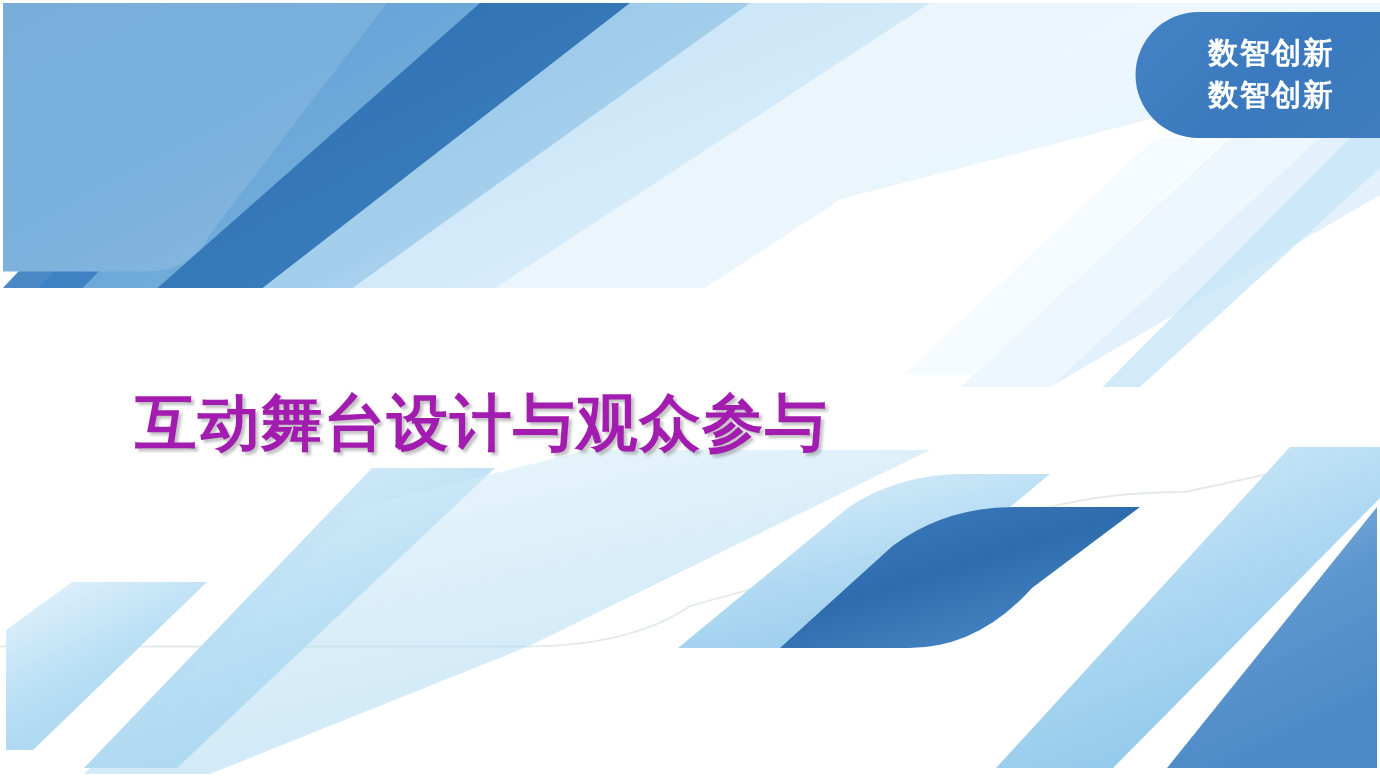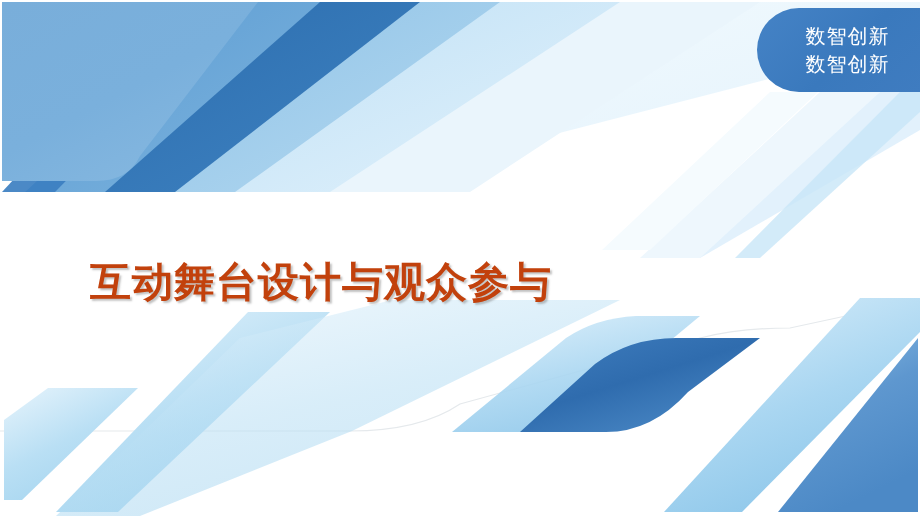--- a/index.html
+++ b/index.html
@@ -48,32 +48,32 @@
     justify-content: center;
     box-sizing: border-box;
     padding-left: 18px;
   }
   .badge-line {
     color: #ffffff;
     font-size: 20px;
     line-height: 28px;
     letter-spacing: 1px;
     white-space: nowrap;
-    font-weight: 400;
+    font-weight: 700;
   }
 
   
   .title {
     position: absolute;
     left: 90px;
     top: 228px;
     font-size: 41px;
     font-weight: bold;
     letter-spacing: 1px;
-    color: #c2410c;
+    color: #a21caf;
     white-space: nowrap;
     text-shadow: 2px 2px 2px rgba(120, 120, 120, 0.45);
   }
 </style>
 </head>
 <body>
 
 <div class="slide">
 
   <div class="deco">

